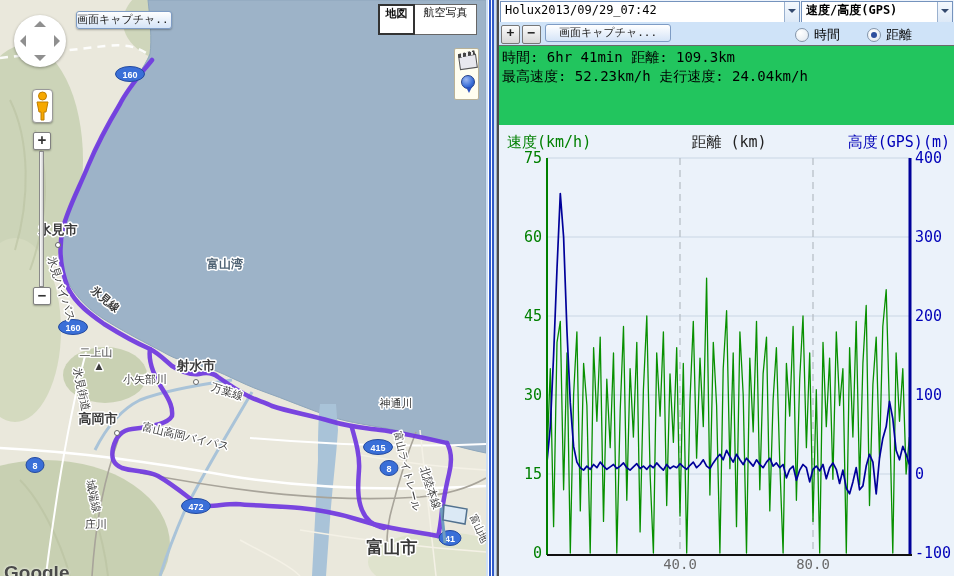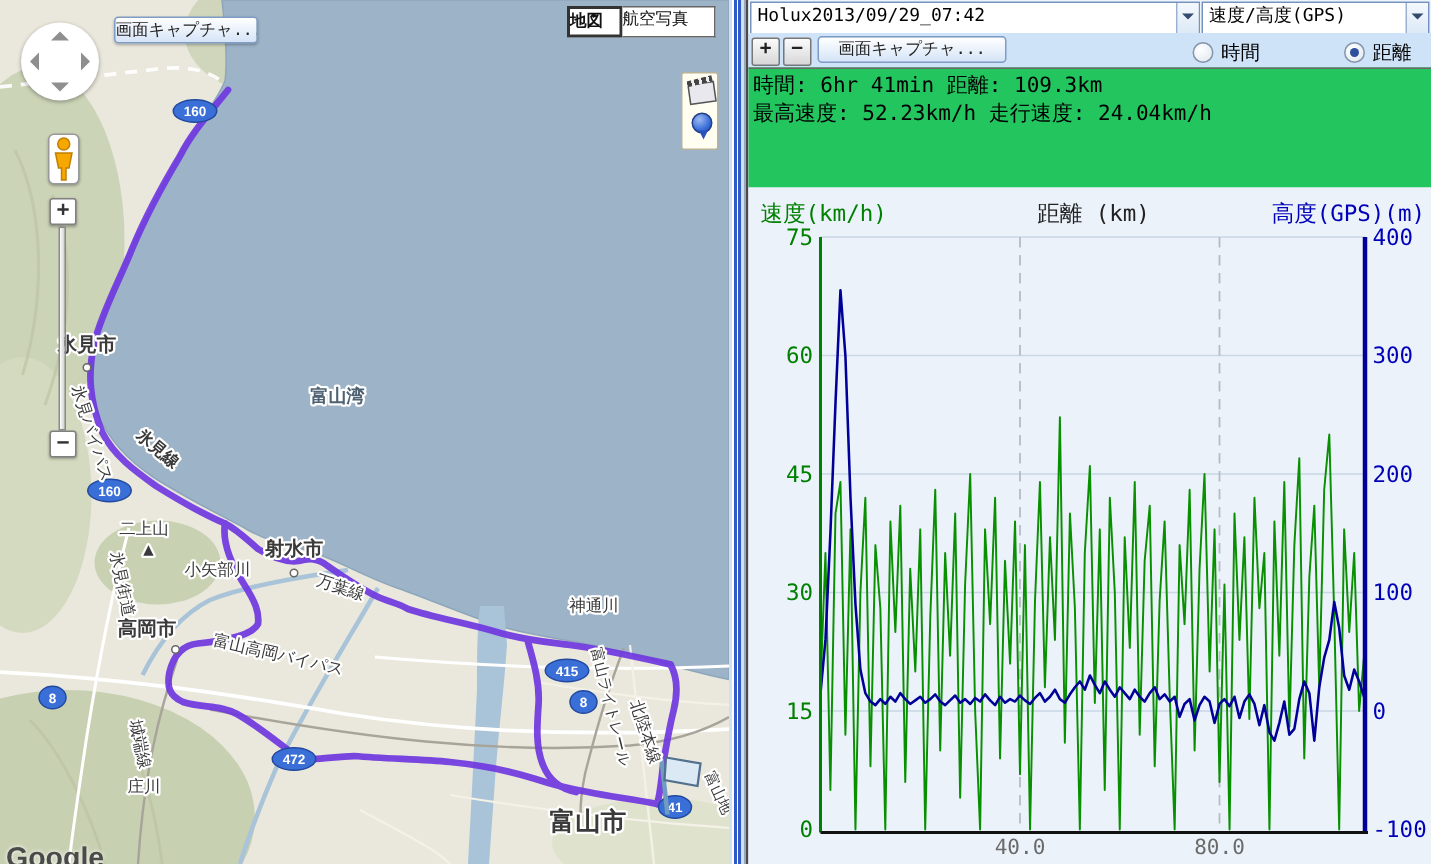--- a/index.html
+++ b/index.html
@@ -18,21 +18,21 @@
               box-shadow:0 1px 3px rgba(0,0,0,.35);}
   .arr{position:absolute;width:0;height:0;border:6px solid transparent;}
   .arr.up{left:20px;top:6px;border-bottom-color:#8f8f8f;border-top-width:0;}
   .arr.down{left:20px;bottom:6px;border-top-color:#8f8f8f;border-bottom-width:0;}
   .arr.left{left:6px;top:20px;border-right-color:#8f8f8f;border-left-width:0;}
   .arr.right{right:6px;top:20px;border-left-color:#8f8f8f;border-right-width:0;}
 
   .btn-capture-map{left:76px;top:11px;width:96px;height:18px;border:1px solid #7e9cc4;border-radius:3px;
      background:linear-gradient(#ffffff,#d5e4f7);font-size:11px;line-height:16px;text-align:center;color:#222;
      box-shadow:0 1px 2px rgba(0,0,0,.3);white-space:nowrap;overflow:hidden;}
-  .btn-maptype{top:4px;height:21px;background:#fff;font-size:11px;line-height:15px;color:#111;}
+  .btn-maptype{top:4px;height:31px;background:#fff;font-size:11px;line-height:15px;text-align:center;color:#111;}
   .btn-map{left:378px;width:37px;border:2px solid #333;font-weight:bold;}
   .btn-sat{left:415px;width:62px;border:1px solid #666;border-left:none;}
   .media-box{left:454px;top:48px;width:25px;height:52px;background:#fffef0;border:1px solid #b9b298;border-radius:2px;}
   .film{position:absolute;left:4px;top:6px;width:16px;height:12px;background:#e8e8ee;border:1px solid #555;transform:rotate(-8deg);}
   .film:before{content:"";position:absolute;left:-1px;top:-4px;width:17px;height:4px;background:repeating-linear-gradient(90deg,#444 0 3px,#eee 3px 5px);transform:rotate(-6deg);}
   .balloon{position:absolute;left:6px;top:26px;width:12px;height:12px;border-radius:50%;
      background:radial-gradient(circle at 35% 30%,#9db9f2,#3a6fd8 60%,#1c47a8);border:1px solid #223f88;}
   .balloon:after{content:"";position:absolute;left:4px;top:11px;border:3px solid transparent;border-top:6px solid #2a52be;}
   .pegman-btn{left:32px;top:89px;width:21px;height:34px;background:#fff;border:1px solid #999;border-radius:4px;
      box-shadow:0 1px 2px rgba(0,0,0,.3);}
@@ -44,32 +44,32 @@
      font-size:19px;font-weight:bold;color:#4a4a4a;text-shadow:0 0 3px #fff;}
 
   
   .splitter{width:13px;height:576px;
      background:linear-gradient(90deg,#cfe0f4 0 2px,#ffffff 2px 3px,#3059c8 3px 5px,#ffffff 5px 6px,#3059c8 6px 8px,#cfe0f4 8px 10px,#9aa8bc 10px 11px,#4a4a4a 11px 13px);}
 
   
   .panel{position:relative;width:455px;height:576px;background:#ebf2fa;}
   .row1{position:absolute;left:0;top:0;width:455px;height:22px;background:#eef4fc;display:flex;align-items:center;}
   .combo{position:absolute;top:1px;height:34px;background:#fff;border:1px solid #7593bd;display:flex;box-sizing:border-box;}
-  .combo1{left:1px;width:300px;} .combo2{left:302px;width:152px;}
+  .combo1{left:1px;width:300px;} .combo2{left:302px;width:152px;font-weight:bold;}
   .combo-text{flex:1;font-size:12px;line-height:17px;padding-left:4px;color:#000;white-space:nowrap;overflow:hidden;}
   .combo-arrow{width:14px;background:linear-gradient(#f4f8fd,#cfe0f4);border-left:1px solid #9ab1cf;position:relative;}
   .combo-arrow:after{content:"";position:absolute;left:3px;top:7px;border:4px solid transparent;border-top:4px solid #33496e;}
   .row2{position:absolute;left:0;top:22px;width:455px;height:23px;background:#cfe3f8;border-bottom:1px solid #9db1c6;}
   .pm-btn{position:absolute;top:3px;width:17px;height:17px;background:linear-gradient(#fbfbfb,#d7d7d7);
      border:1px solid #777;border-radius:2px;font-size:13px;font-weight:bold;line-height:14px;text-align:center;color:#222;}
   .btn-plus{left:2px;} .btn-minus{left:23px;}
   .btn-capture{position:absolute;left:46px;top:2px;width:126px;height:18px;border:1px solid #7e9cc4;border-radius:3px;
      background:linear-gradient(#ffffff,#d5e4f7);font-size:11px;line-height:16px;text-align:center;color:#222;box-sizing:border-box;}
   .radio{position:absolute;top:4px;display:flex;align-items:center;font-size:13px;color:#000;justify-content:center;}
-  .radio-time{left:296px;} .radio-dist{left:397px;font-family:Liberation Serif, serif;}
+  .radio-time{left:296px;} .radio-dist{left:368px;font-family:Liberation Serif, serif;}
   .radio-circle{width:12px;height:12px;border-radius:50%;border:1px solid #8596ab;
      background:radial-gradient(circle at 35% 30%,#ffffff,#dfe7ef);margin-right:5px;position:relative;}
   .radio-circle .dot{position:absolute;left:3px;top:3px;width:6px;height:6px;border-radius:50%;background:#2d4f9e;display:none;}
   .stats{position:absolute;left:0;top:45px;width:455px;height:80px;background:#22c55e;border-top:1px solid #6a6a6a;
      font-size:14px;color:#000;padding:2px 0 0 3px;box-sizing:border-box;}
   .stats div{height:19px;line-height:19px;white-space:nowrap;}
   .chartwrap{position:absolute;left:0;top:125px;width:455px;height:451px;background:#ebf2fa;}
 </style>
 </head>
 <body>

